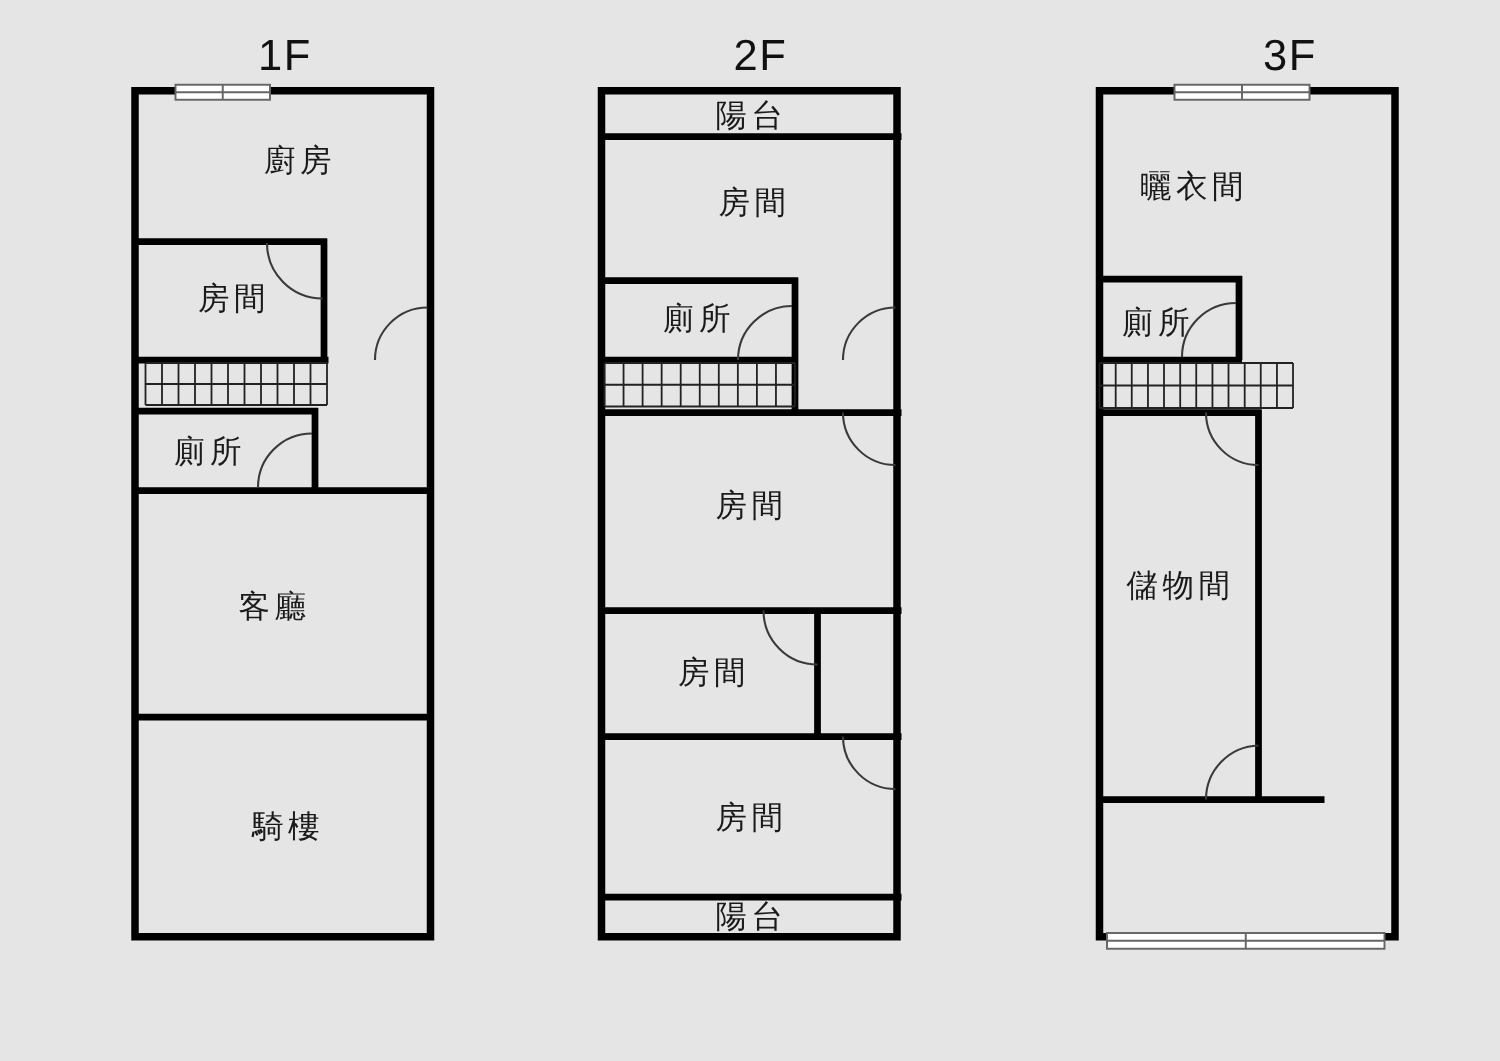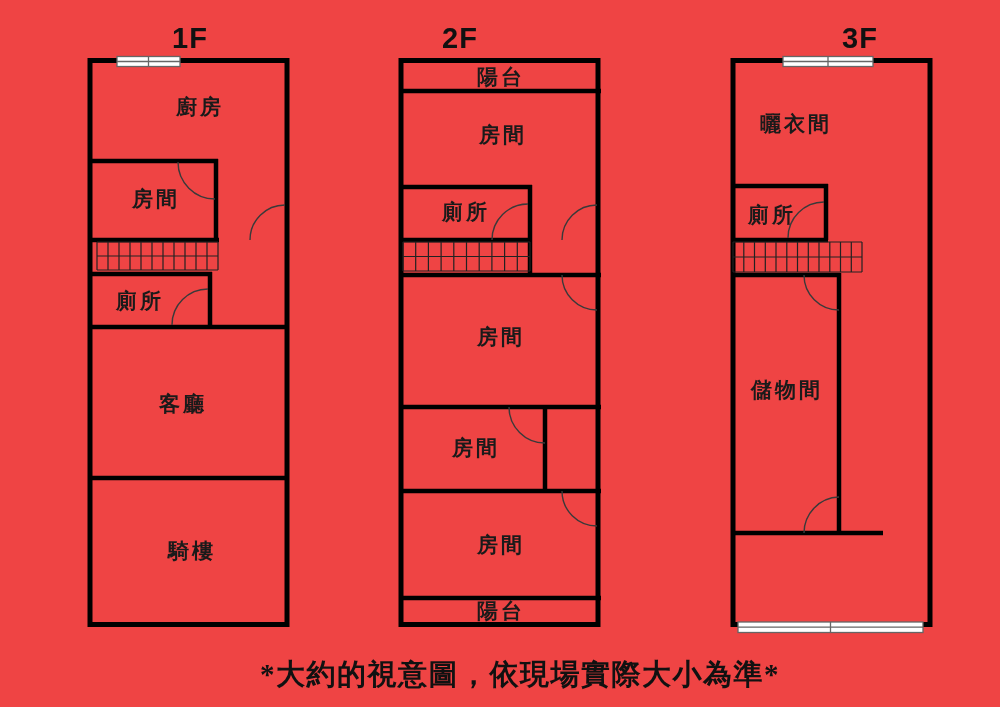--- a/index.html
+++ b/index.html
@@ -1,16 +1,16 @@
 <!DOCTYPE html>
 <html><head>
 <meta charset="utf-8">
 <style>
   html,body{margin:0;padding:0;background:#ffffff;}
-  #screen{position:relative;width:1000px;height:707px;background:#ef4444;overflow:hidden;font-weight:bold;}
+  #screen{position:relative;width:1000px;height:707px;background:#e5e5e5;overflow:hidden;}
   #plan-svg{position:absolute;left:0;top:0;width:1000px;height:707px;}
   .floor-title{
     position:absolute;transform:translate(-50%,-50%);
     font-family:"Liberation Sans","DejaVu Sans",sans-serif;
     font-size:29px;color:#111;letter-spacing:1px;white-space:nowrap;
   }
   .room-label{
     position:absolute;transform:translate(-50%,-50%);
     font-family:"Liberation Serif","DejaVu Serif",serif;
     font-size:21px;color:#1a1a1a;letter-spacing:3px;white-space:nowrap;
@@ -62,28 +62,27 @@
     </g>
   </svg>
 
   <div class="floor-title" style="left:190px;top:38px">1F</div>
   <div class="room-label" style="left:200px;top:107px">廚房</div>
   <div class="room-label" style="left:156px;top:199px">房間</div>
   <div class="room-label" style="left:140px;top:301px">廁所</div>
   <div class="room-label" style="left:183px;top:404px">客廳</div>
   <div class="room-label" style="left:192px;top:551px">騎樓</div>
 
-  <div class="floor-title" style="left:460px;top:38px">2F</div>
+  <div class="floor-title" style="left:507px;top:38px">2F</div>
   <div class="room-label" style="left:501px;top:77px">陽台</div>
   <div class="room-label" style="left:503px;top:135px">房間</div>
   <div class="room-label" style="left:466px;top:212px">廁所</div>
   <div class="room-label" style="left:501px;top:337px">房間</div>
   <div class="room-label" style="left:476px;top:448px">房間</div>
   <div class="room-label" style="left:501px;top:545px">房間</div>
   <div class="room-label" style="left:501px;top:611px">陽台</div>
 
   <div class="floor-title" style="left:860px;top:38px">3F</div>
   <div class="room-label" style="left:796px;top:124px">曬衣間</div>
   <div class="room-label" style="left:772px;top:215px">廁所</div>
   <div class="room-label" style="left:787px;top:390px">儲物間</div>
 
-  <div class="caption" style="left:520px;top:675px">*大約的視意圖，依現場實際大小為準*</div>
 </div>
 
 </body></html>

